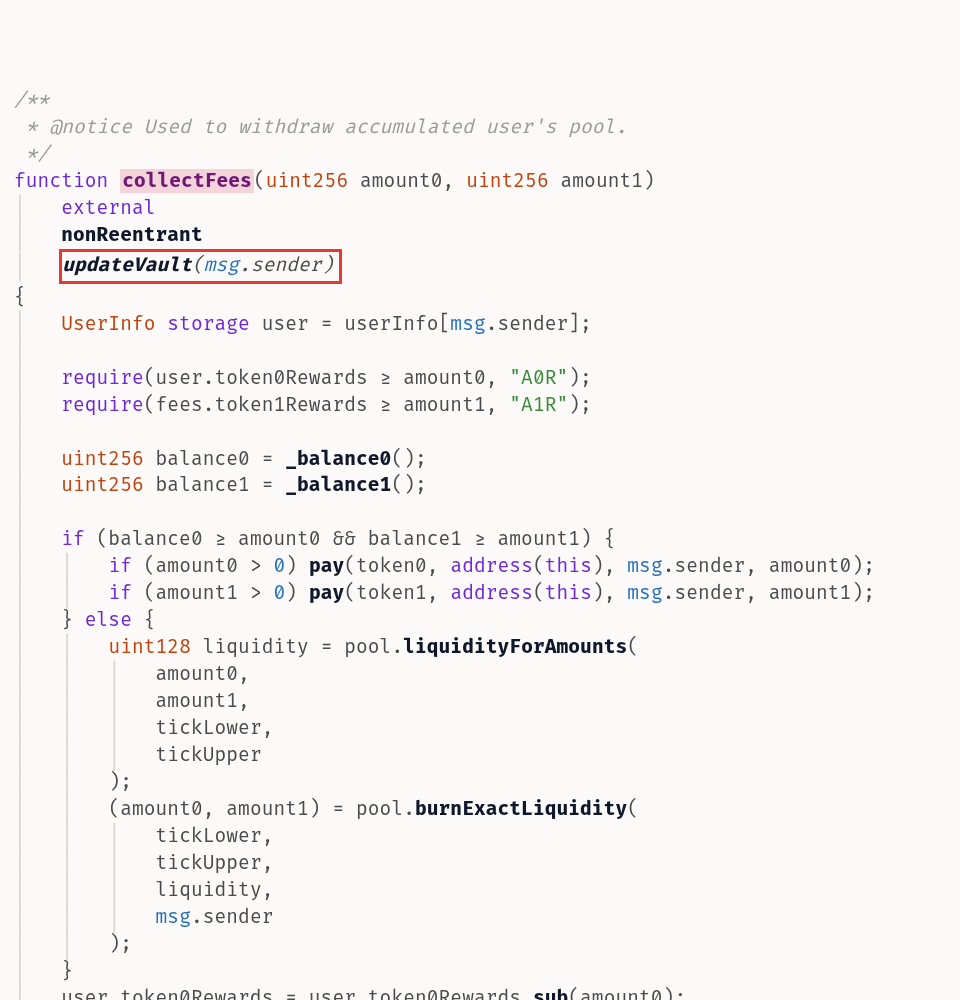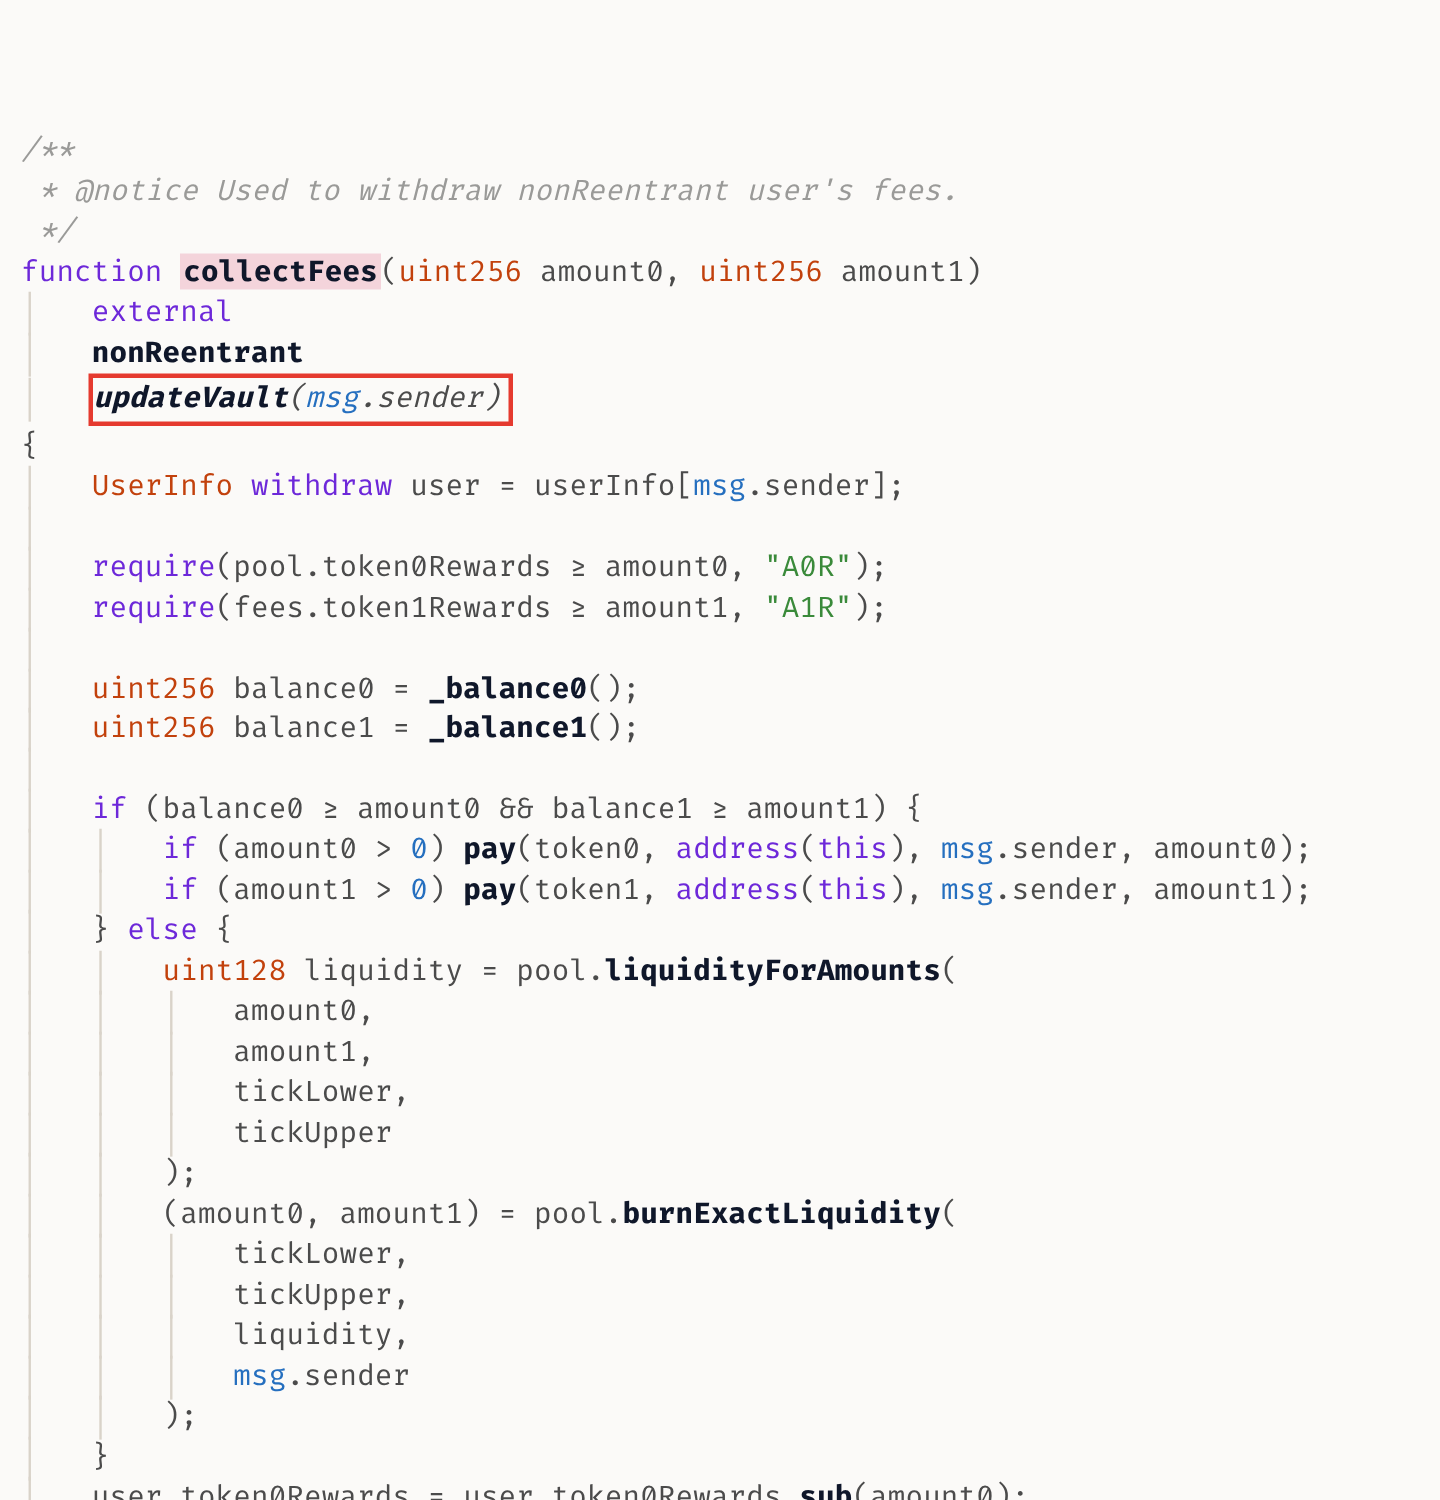--- a/index.html
+++ b/index.html
@@ -3,42 +3,42 @@
 <meta charset="utf-8">
 <style>
   html,body{margin:0;padding:0;background:#fbfaf8;}
   body{font-family:"Fira Code","Source Code Pro","Menlo","Consolas",monospace;
        font-size:19px;line-height:1.42;color:#4b4b4b;padding:6px 4px 20px 14px;
        white-space:pre;letter-spacing:0.1px;}
   .cm{color:#9a9a98;font-style:italic;}           
   .kw{color:#6d28d9;}                              
   .ty{color:#c2410c;}                              
   .fn{color:#0f172a;font-weight:700;}              
-  .fn-hl{color:#0f172a;font-weight:700;background:#f4d4db;padding:0 2px;}
+  .fn-hl{color:#701a75;font-weight:700;background:#f4d4db;padding:0 2px;}
   .msg{color:#256fbf;}
   .str{color:#3a8a3a;}                             
   .num{color:#256fbf;}
   .box{border:3px solid #e53a2f;padding:0 6px 2px 0;display:inline-block;margin-left:-2px;font-style:italic;}
   .guide{color:#d9d3c9;}
 </style>
 </head>
 <body>
 
 
 <div><span class="cm">/**</span>
-<span class="cm"> * @notice Used to withdraw nonReentrant user's fees.</span>
+<span class="cm"> * @notice Used to withdraw accumulated user's pool.</span>
 <span class="cm"> */</span>
 <span class="kw">function</span> <span class="fn-hl">collectFees</span><span>(</span><span class="ty">uint256</span><span> amount0, </span><span class="ty">uint256</span><span> amount1</span><span>)</span>
 <span class="guide">│</span>   <span class="kw">external</span>
 <span class="guide">│</span>   <span class="fn">nonReentrant</span>
 <span class="guide">│</span>   <span class="box"><span class="fn">updateVault</span><span>(</span><span class="msg">msg</span><span>.sender</span><span>)</span></span>
 <span>{</span>
-<span class="guide">│</span>   <span class="ty">UserInfo</span><span class="kw"> withdraw</span><span> user = userInfo[</span><span class="msg">msg</span><span>.sender];</span>
+<span class="guide">│</span>   <span class="ty">UserInfo</span><span class="kw"> storage</span><span> user = userInfo[</span><span class="msg">msg</span><span>.sender];</span>
 <span class="guide">│</span>
-<span class="guide">│</span>   <span class="kw">require</span><span>(pool.token0Rewards ≥ amount0, </span><span class="str">"A0R"</span><span>);</span>
+<span class="guide">│</span>   <span class="kw">require</span><span>(user.token0Rewards ≥ amount0, </span><span class="str">"A0R"</span><span>);</span>
 <span class="guide">│</span>   <span class="kw">require</span><span>(fees.token1Rewards ≥ amount1, </span><span class="str">"A1R"</span><span>);</span>
 <span class="guide">│</span>
 <span class="guide">│</span>   <span class="ty">uint256</span><span> balance0 = </span><span class="fn">_balance0</span><span>();</span>
 <span class="guide">│</span>   <span class="ty">uint256</span><span> balance1 = </span><span class="fn">_balance1</span><span>();</span>
 <span class="guide">│</span>
 <span class="guide">│</span>   <span class="kw">if</span><span> (balance0 ≥ amount0 &amp;&amp; balance1 ≥ amount1) {</span>
 <span class="guide">│</span>   <span class="guide">│</span>   <span class="kw">if</span><span> (amount0 &gt; </span><span class="num">0</span><span>) </span><span class="fn">pay</span><span>(token0, </span><span class="kw">address</span><span>(</span><span class="kw">this</span><span>), </span><span class="msg">msg</span><span>.sender, amount0);</span>
 <span class="guide">│</span>   <span class="guide">│</span>   <span class="kw">if</span><span> (amount1 &gt; </span><span class="num">0</span><span>) </span><span class="fn">pay</span><span>(token1, </span><span class="kw">address</span><span>(</span><span class="kw">this</span><span>), </span><span class="msg">msg</span><span>.sender, amount1);</span>
 <span class="guide">│</span>   <span>} </span><span class="kw">else</span><span> {</span>
 <span class="guide">│</span>   <span class="guide">│</span>   <span class="ty">uint128</span><span> liquidity = pool.</span><span class="fn">liquidityForAmounts</span><span>(</span>

